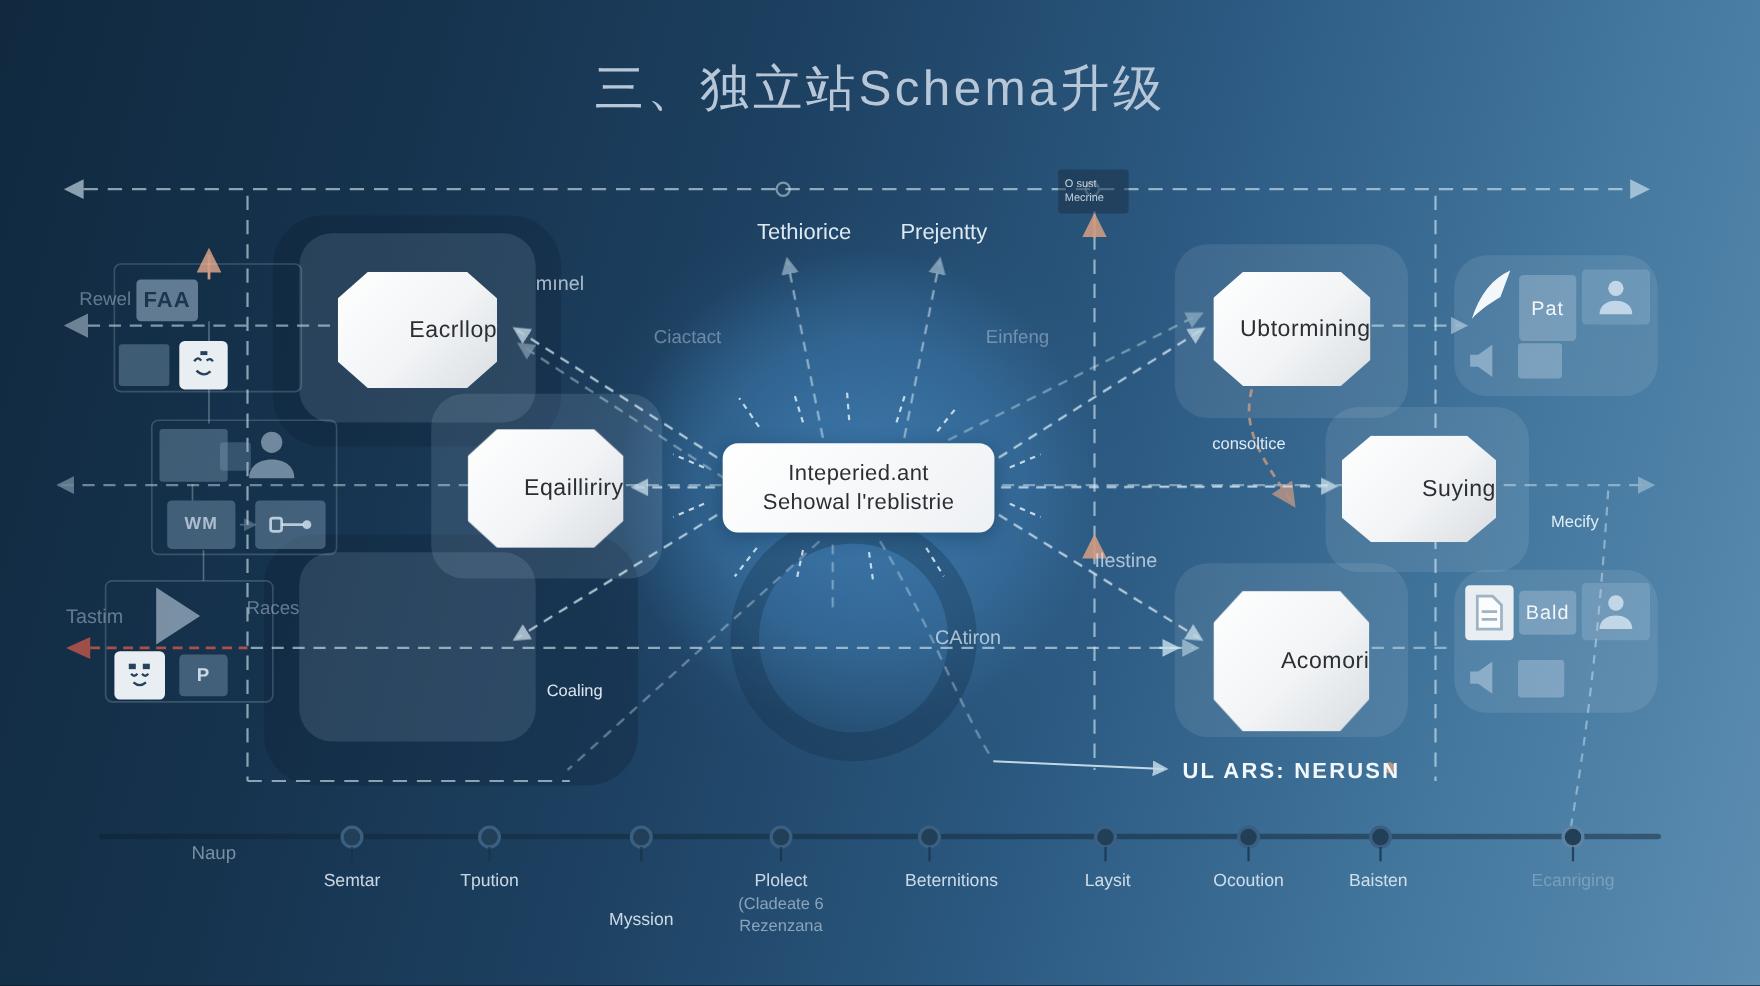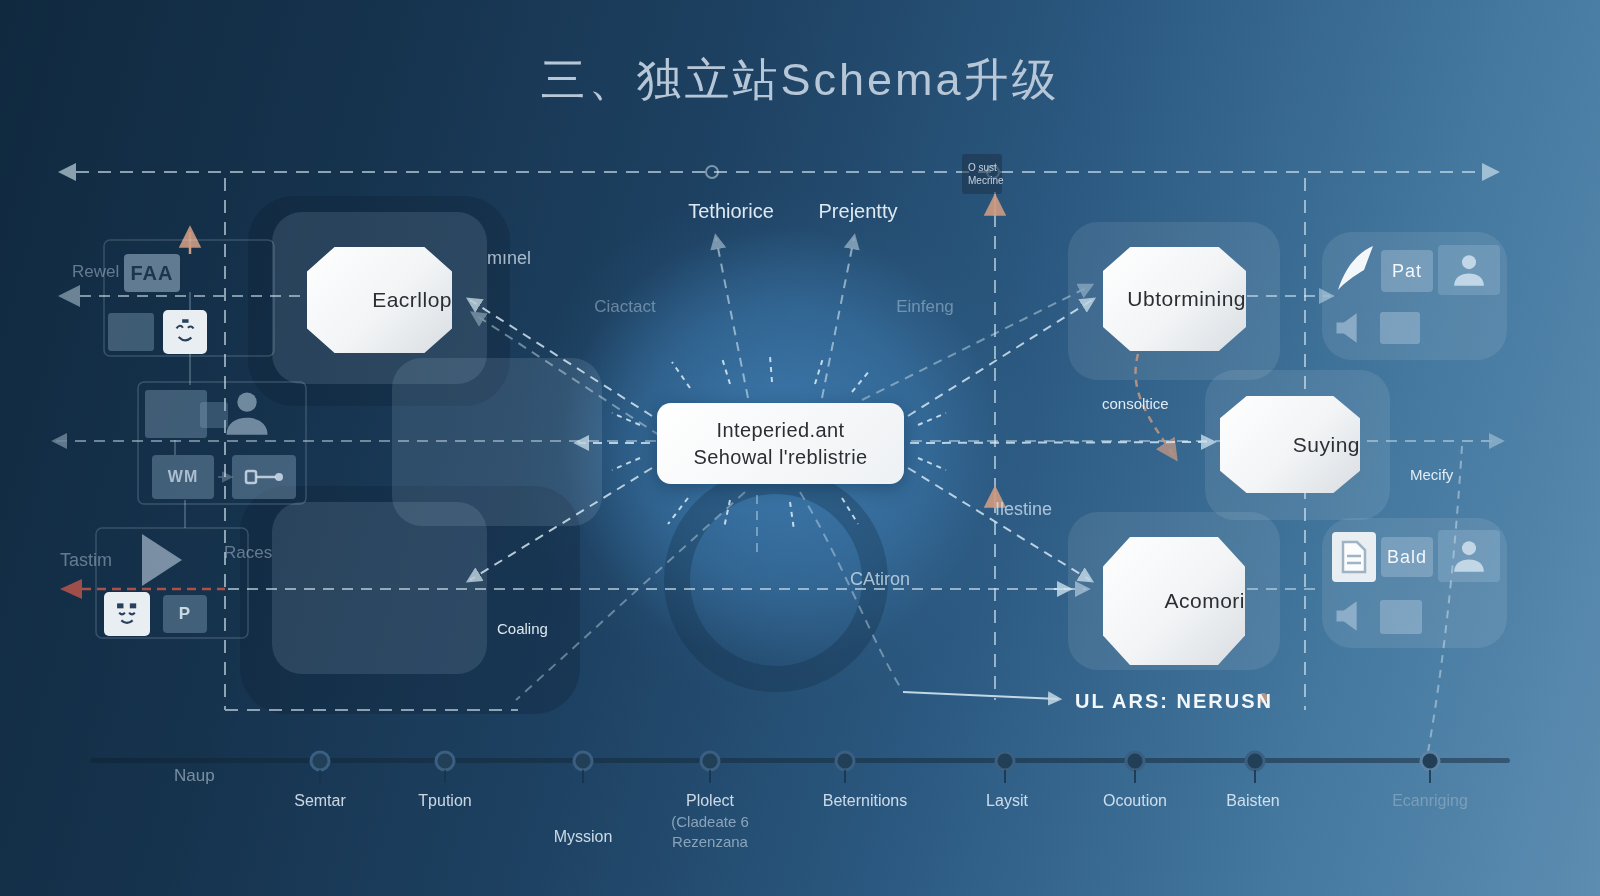--- a/index.html
+++ b/index.html
@@ -38,21 +38,21 @@
     color:#2b2f33;font-size:20px;line-height:1.35;letter-spacing:0.4px;
     box-shadow:0 4px 18px rgba(10,30,50,0.35);
   }
   
   .lbl{color:rgba(238,246,252,0.92);font-size:15px;white-space:nowrap;}
   .lbl.mid{color:rgba(215,230,242,0.75);}
   .lbl.faint{color:rgba(200,216,232,0.45);}
   .lbl.center{transform:translateX(-50%);}
   #lbl-ul-ars{font-size:20px;letter-spacing:2px;font-weight:bold;color:#f2f7fb;text-align:center;}
   
-  #badge{left:962px;top:154px;width:40px;height:40px;background:rgba(28,50,72,0.55);
+  #badge{left:962px;top:154px;width:64px;height:40px;background:rgba(28,50,72,0.55);
     border-radius:3px;color:rgba(222,234,244,0.85);font-size:10px;line-height:1.3;
     display:flex;flex-direction:column;justify-content:center;padding-left:6px;box-sizing:border-box;}
   
   .iconbox{background:rgba(165,195,220,0.32);border-radius:4px;
     display:flex;align-items:center;justify-content:center;
     color:rgba(225,238,248,0.85);font-size:17px;font-weight:bold;letter-spacing:1px;}
   .iconbox.dark-text{color:#1d3650;font-size:20px;background:rgba(175,200,222,0.5);}
   .grayrect{background:rgba(160,190,214,0.32);border-radius:3px;}
   .whitebox{background:#e9eef2;border-radius:5px;display:flex;align-items:center;justify-content:center;}
   .icon-svg{display:block;}
@@ -186,20 +186,23 @@
         <rect x="96" y="528" width="152" height="110" rx="6"></rect>
       </g>
     </g>
   </svg>
 
   <div class="abs" id="title">三、独立站Schema升级</div>
 
   <div class="abs octagon" style="left:307px;top:247px;width:145px;height:106px;">
     <span>Eacrllop</span>
   </div>
+  <div class="abs octagon" style="left:425px;top:390px;width:142px;height:108px;">
+    <span>Eqailliriry</span>
+  </div>
   <div class="abs octagon" style="left:1103px;top:247px;width:143px;height:104px;">
     <span>Ubtormining</span>
   </div>
   <div class="abs octagon" style="left:1220px;top:396px;width:140px;height:97px;">
     <span>Suying</span>
   </div>
   <div class="abs octagon" style="left:1103px;top:537px;width:142px;height:128px;">
     <span>Acomori</span>
   </div>
   <div class="abs" id="node-center" style="left:657px;top:403px;width:247px;height:81px;">
@@ -271,21 +274,21 @@
   </div>
   <div class="abs iconbox" style="left:163px;top:595px;width:44px;height:38px;">
     <span>P</span>
   </div>
 
   <div class="abs" style="left:1332px;top:242px;">
     <svg class="icon-svg" width="46" height="54" viewBox="0 0 46 54" fill="#f3f7fa">
       <path d="M6 48 C13 26 25 11 41 4 L32 28 C22 34 12 41 6 48 z"></path>
     </svg>
   </div>
-  <div class="abs iconbox" style="left:1381px;top:250px;width:52px;height:42px;font-weight:normal;font-size:18px;color:#f2f7fb;background:rgba(200,220,236,0.30);">
+  <div class="abs iconbox" style="left:1381px;top:250px;width:52px;height:60px;font-weight:normal;font-size:18px;color:#f2f7fb;background:rgba(200,220,236,0.30);">
     <span>Pat</span>
   </div>
   <div class="abs person-box" style="left:1438px;top:245px;width:62px;height:50px;">
     <svg class="icon-svg" width="42" height="42" viewBox="0 0 24 24" fill="rgba(222,235,245,0.75)">
       <circle cx="12" cy="7.5" r="4"></circle>
         <path d="M3.5 21c0-4.6 3.8-7 8.5-7s8.5 2.4 8.5 7z"></path>
     </svg>
   </div>
   <div class="abs" style="left:1330px;top:306px;">
     <svg class="icon-svg" width="46" height="44" viewBox="0 0 24 24" fill="rgba(185,208,228,0.55)">

